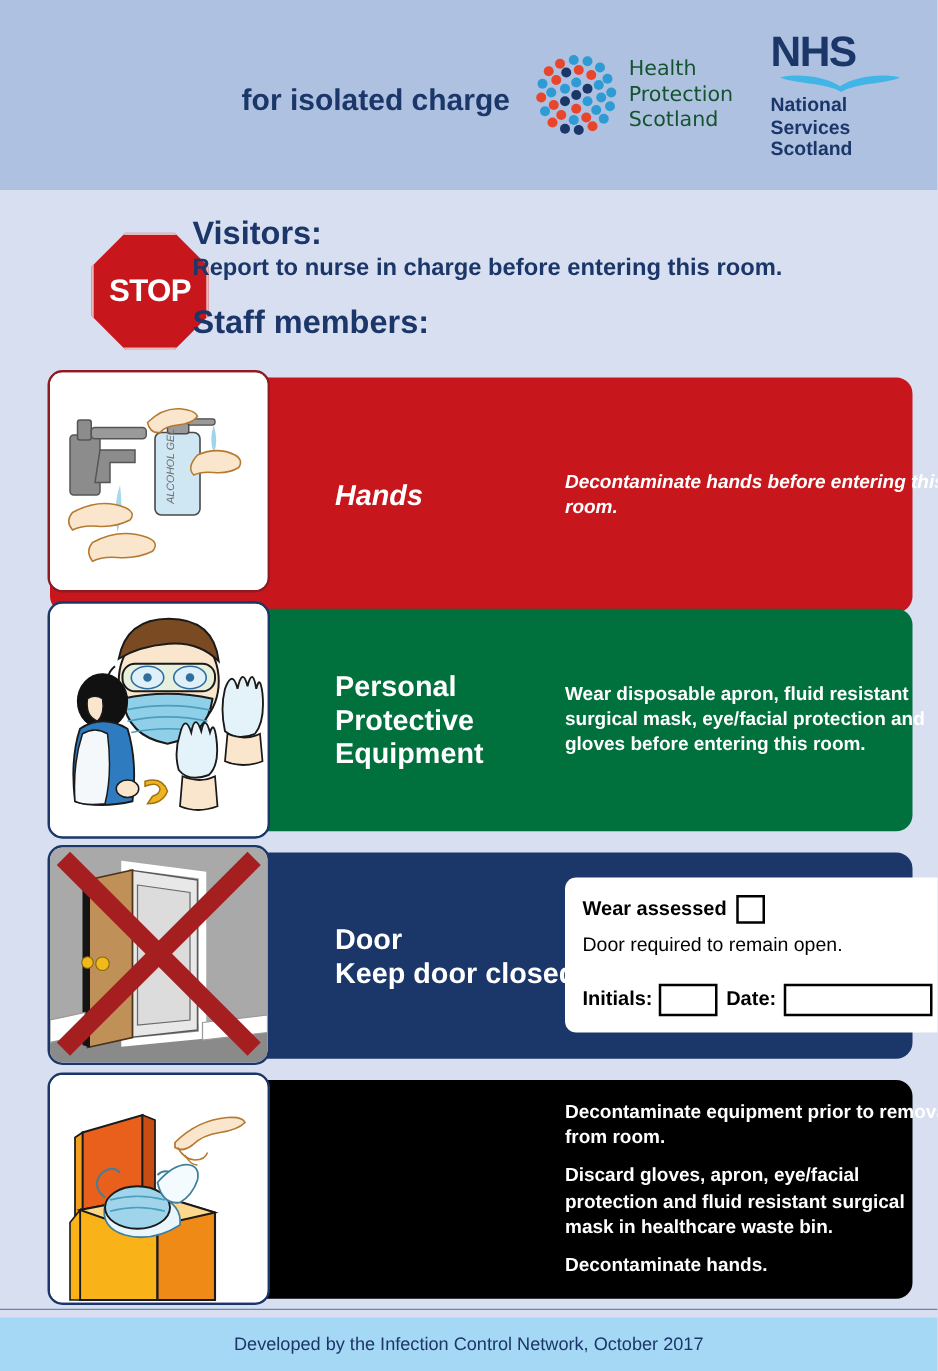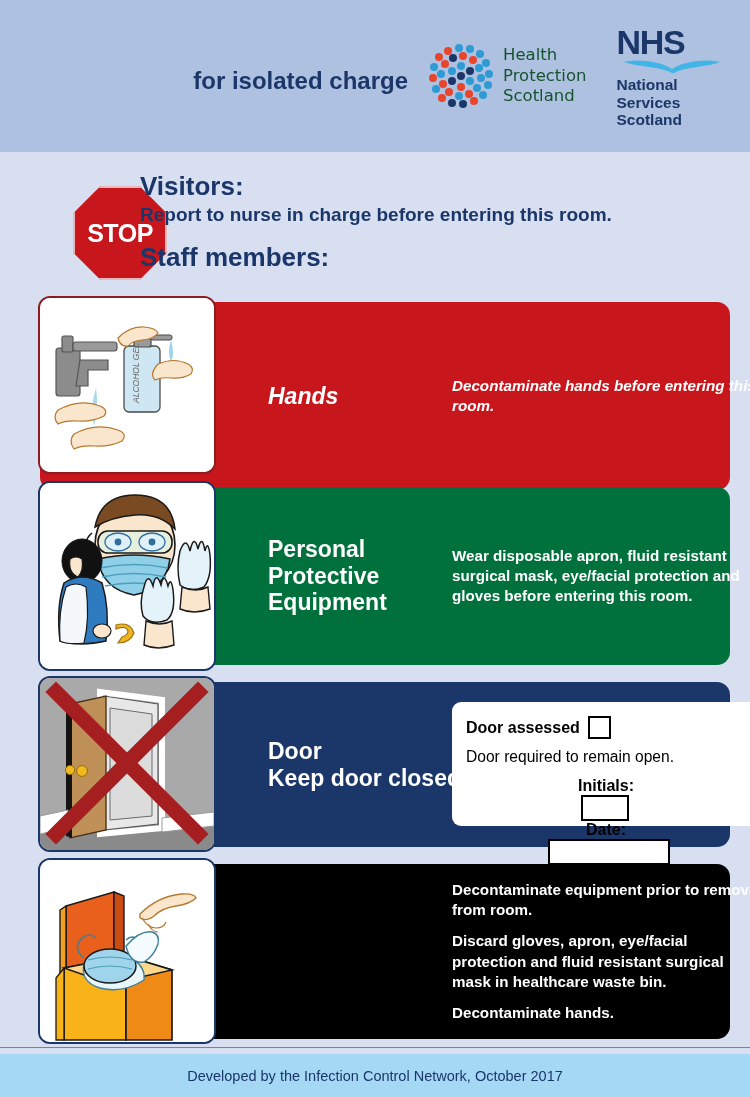--- a/index.html
+++ b/index.html
@@ -57,21 +57,21 @@
   .stop-oct {
     width: 94px; height: 94px; background: #c8161d;
     clip-path: polygon(29.3% 0,70.7% 0,100% 29.3%,100% 70.7%,70.7% 100%,29.3% 100%,0 70.7%,0 29.3%);
     display: flex; align-items: center; justify-content: center;
     border: 2px solid #e8b8bb;
     margin-left: 43px;
   }
   .stop-text {
     color: #fff; font-size: 25px; font-weight: bold; letter-spacing: -0.5px;
   }
-  .visitors-text { position: absolute; left: 140px; top: 20px; }
+  .visitors-text { position: absolute; left: 154px; top: 20px; }
   .vis-head { font-size: 26px; font-weight: bold; color: #1b3668; line-height: 1.1; }
   .vis-body { font-size: 19px; font-weight: bold; color: #1b3668; margin-top: 3px; }
   .staff-head { font-size: 26px; font-weight: bold; color: #1b3668; margin-top: 16px; }
 
   
   .row {
     position: absolute; left: 40px; width: 690px; border-radius: 13px;
     display: flex; align-items: center;
   }
   .row-hands { top: 302px; height: 188px; background: #c8161d; font-style: italic; }
@@ -100,21 +100,21 @@
 
   
   .door-form {
     position: absolute; left: 412px; top: 20px; width: 308px; height: 124px;
     background: #fff; border-radius: 9px; padding: 14px 14px 0 14px;
     color: #000;
   }
   .df-line { display: flex; align-items: center; font-size: 16px; }
   .df-line.bold { font-weight: bold; }
   .df-line.r2 { margin-top: 9px; font-size: 15.6px; }
-  .df-line.r3 { margin-top: 11px; font-weight: bold; flex-direction: column; }
+  .df-line.r3 { margin-top: 21px; font-weight: bold; }
   .df-box { border: 2px solid #000; background: #fff; }
   .cb  { width: 23px; height: 23px; margin-left: 8px; }
   .ini { width: 48px; height: 26px; margin: 0 7px 0 5px; }
   .dat { width: 122px; height: 26px; margin-left: 6px; }
 
   
   .footer-gap {
     position: absolute; left: 0; top: 1047px; width: 750px; height: 7px;
     background: #d7dff1; border-top: 1px solid #6e84b0;
   }
@@ -312,21 +312,21 @@
         </g>
       </svg>
     </div>
     <div class="row-label">
       <div>Door</div>
       <div class="small-note">Keep door closed</div>
     </div>
 
     <div class="door-form">
       <div class="df-line bold">
-        <span>Door assessed</span>
+        <span>Wear assessed</span>
         <span class="df-box cb"></span>
       </div>
       <div class="df-line r2">Door required to remain open.</div>
       <div class="df-line r3">
         <span>Initials:</span>
         <span class="df-box ini"></span>
         <span>Date:</span>
         <span class="df-box dat"></span>
       </div>
     </div>

